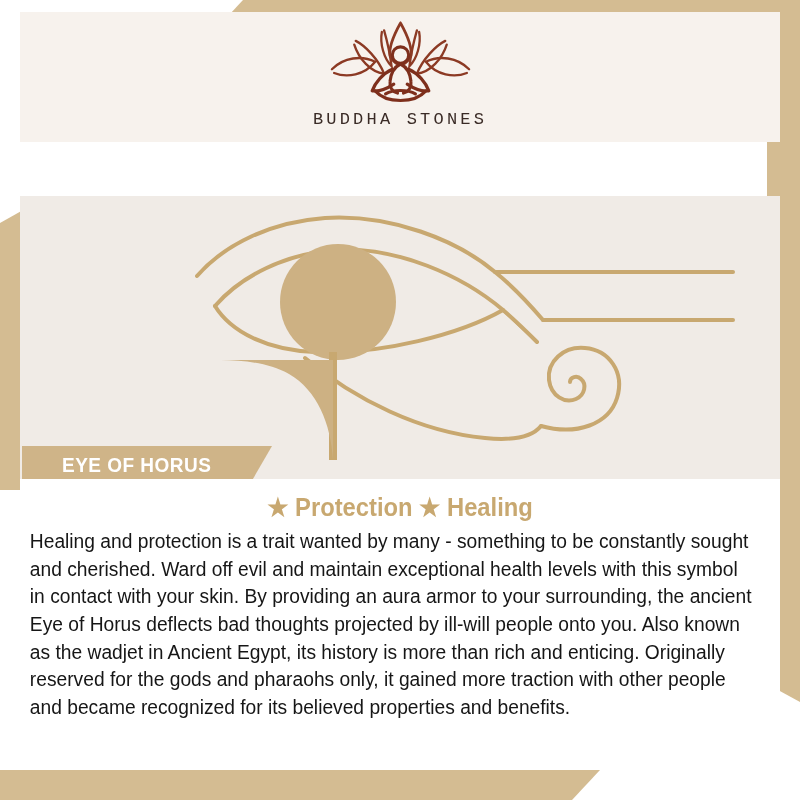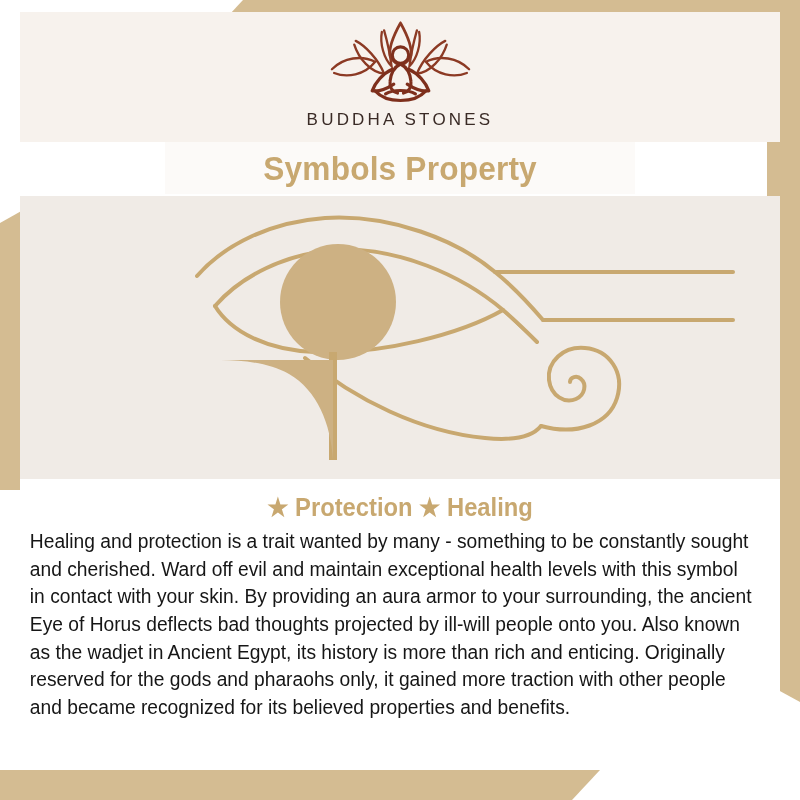--- a/index.html
+++ b/index.html
@@ -37,21 +37,21 @@
     position:absolute;left:20px;top:12px;width:760px;height:130px;
     background:#F7F2ED;
   }
   .logo-wrap{
     position:absolute;left:0;right:0;top:8px;
     display:flex;flex-direction:column;align-items:center;
   }
   .logo-mark{width:165px;height:88px;display:block;}
   .logo-text{
     margin-top:2px;
-    font-family:Liberation Sans, sans-serif;
+    font-family:Liberation Mono, monospace;
     font-size:17px;letter-spacing:3.2px;color:#3A2B26;font-weight:400;
   }
 
   
   .title-band{
     position:absolute;left:165px;top:142px;width:470px;height:52px;
     background:#FCFAF8;display:flex;align-items:center;justify-content:center;
   }
   .title-band h1{
     margin:0;
@@ -138,23 +138,20 @@
           <path d="M121 66 C134 72 144 84 148 95 C140 96 128 92 119 86"></path>
 
           <path d="M76 95 C84 104 96 108 110 108 C124 108 136 104 144 95"></path>
           <path d="M90 99 C100 93 120 93 130 99"></path>
         </g>
       </svg>
       <div class="logo-text">BUDDHA STONES</div>
     </div>
   </div>
 
-  <div class="title-band">
-    <h1>Symbols Property</h1>
-  </div>
 
   <div class="symbol-panel">
     <svg class="symbol-svg" viewBox="0 0 560 250">
       <g fill="none" stroke="#C8A870" stroke-width="4" stroke-linecap="round" stroke-linejoin="round">
 
         <path d="M12 66 C40 34 86 12 140 8 C206 4 272 30 310 62 C330 78 346 96 358 110"></path>
 
         <path d="M30 96 C56 66 100 44 150 40 C212 36 278 66 318 100 C332 112 344 124 352 132"></path>
 
         <path d="M30 96 C46 122 82 140 130 142 C196 145 276 124 318 100"></path>
@@ -170,19 +167,22 @@
       <circle cx="153" cy="92" r="58" fill="#CDB183"></circle>
 
       <path d="M148 142 L148 250" stroke="#C8A870" stroke-width="8" stroke-linecap="butt" fill="none"></path>
 
       <path d="M36 150 L148 150 L148 250 C146 214 132 180 104 164 C84 153 58 150 36 150 Z" fill="#CDB183"></path>
 
       <path d="M356 216 C392 226 424 214 432 188 C440 162 424 140 400 138 C378 136 362 152 364 170 C366 186 380 194 391 189 C400 185 402 174 396 169 C392 165 385 167 385 172" fill="none" stroke="#C8A870" stroke-width="4" stroke-linecap="round"></path>
     </svg>
   </div>
 
+  <div class="name-banner">
+    <span>EYE OF HORUS</span>
+  </div>
 
   <div class="body-block">
     <div class="props">★ Protection ★ Healing</div>
     <p class="desc">Healing and protection is a trait wanted by many - something to be constantly sought and cherished. Ward off evil and maintain exceptional health levels with this symbol in contact with your skin. By providing an aura armor to your surrounding, the ancient Eye of Horus deflects bad thoughts projected by ill-will people onto you. Also known as the wadjet in Ancient Egypt, its history is more than rich and enticing. Originally reserved for the gods and pharaohs only, it gained more traction with other people and became recognized for its believed properties and benefits.</p>
   </div>
 
 </div>
 
 </body></html>

